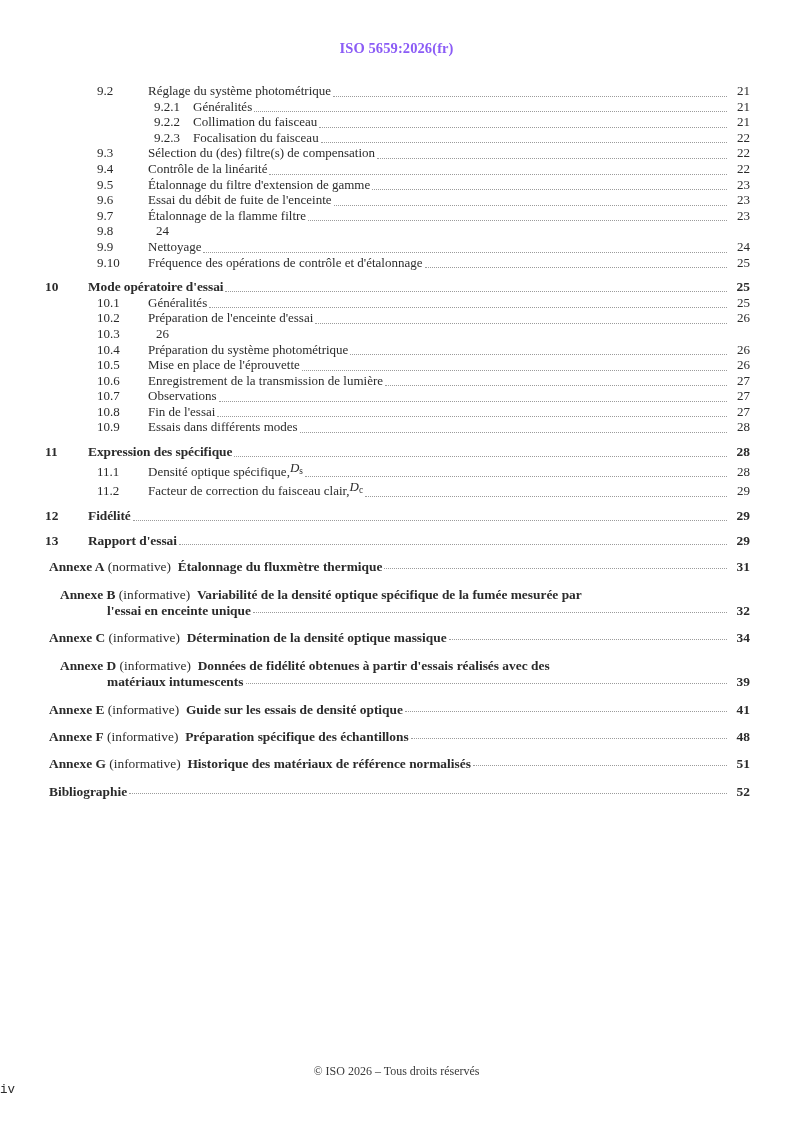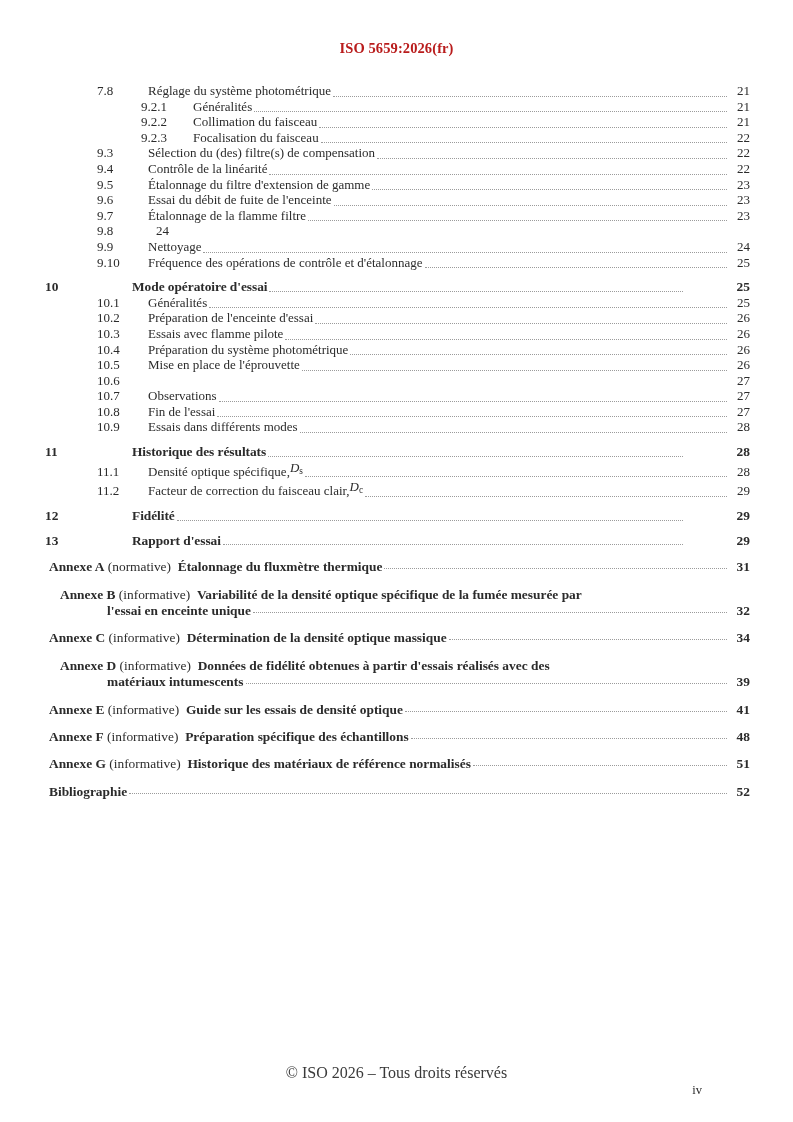--- a/index.html
+++ b/index.html
@@ -27,21 +27,21 @@
   
   .doc-header {
     position: absolute;
     top: 40px;
     left: 0;
     width: 793px;
     text-align: center;
     font-weight: bold;
     font-size: 14.5px;
     letter-spacing: 0.1px;
-    color: #b91c1c;
+    color: #8b5cf6;
   }
 
   
   .toc {
     position: absolute;
     top: 83px;
     left: 45px;
     width: 705px;
   }
 
@@ -83,31 +83,30 @@
     text-align: right;
     min-width: 20px;
     padding-left: 1px;
   }
 
   
   .lvl1 {
     font-weight: bold;
     font-size: 13.4px;
     margin-top: 9px;
-    gap: 44px;
   }
   .lvl1 .num { width: 43px; }
   .lvl1 .label { letter-spacing: -0.05px; }
   .lvl1 .leader { top: -3px; }
 
   
   .lvl2 .num { width: 51px; margin-left: 52px; }
 
   
-  .lvl3 .num { width: 52px; margin-left: 96px; }
+  .lvl3 .num { width: 52px; margin-left: 96px; text-align: center; }
 
   
   .annex {
     font-weight: bold;
     font-size: 13.4px;
     line-height: 16.4px;
     margin-top: 11px;
     padding-left: 52px;
     text-indent: -48px;
     white-space: normal;
@@ -151,43 +150,44 @@
     vertical-align: -0.22em;
   }
 
   
   .footer-copy {
     position: absolute;
     top: 1064px;
     left: 0;
     width: 793px;
     text-align: center;
-    font-size: 16px;
+    font-size: 12px;
     color: #3a3a3a;
   }
   .footer-folio {
     position: absolute;
     top: 1083px;
     left: 0;
     width: 702px;
-    text-align: right;
+    text-align: left;
     font-size: 12.5px;
     color: #2b2b2b;
+    font-family: Liberation Mono, monospace;
   }
 </style>
 </head>
 <body>
 
 <div class="page">
 
   <div class="doc-header">ISO 5659:2026(fr)</div>
 
   <div class="toc" id="toc-root">
       <div class="toc-row lvl2">
-        <span class="num">7.8</span>
+        <span class="num">9.2</span>
         <span class="label-wrap">
           <span class="label">Réglage du système photométrique</span>
           <span class="leader"></span>
         </span>
         <span class="pageno">21</span>
       </div>
       <div class="toc-row lvl3">
         <span class="num">9.2.1</span>
         <span class="label-wrap">
           <span class="label">Généralités</span>
@@ -290,24 +290,20 @@
       <div class="toc-row lvl2">
         <span class="num">10.2</span>
         <span class="label-wrap">
           <span class="label">Préparation de l'enceinte d'essai</span>
           <span class="leader"></span>
         </span>
         <span class="pageno">26</span>
       </div>
       <div class="toc-row lvl2">
         <span class="num">10.3</span>
-        <span class="label-wrap">
-          <span class="label">Essais avec flamme pilote</span>
-          <span class="leader"></span>
-        </span>
         <span class="pageno">26</span>
       </div>
       <div class="toc-row lvl2">
         <span class="num">10.4</span>
         <span class="label-wrap">
           <span class="label">Préparation du système photométrique</span>
           <span class="leader"></span>
         </span>
         <span class="pageno">26</span>
       </div>
@@ -315,20 +311,21 @@
         <span class="num">10.5</span>
         <span class="label-wrap">
           <span class="label">Mise en place de l'éprouvette</span>
           <span class="leader"></span>
         </span>
         <span class="pageno">26</span>
       </div>
       <div class="toc-row lvl2">
         <span class="num">10.6</span>
         <span class="label-wrap">
+          <span class="label">Enregistrement de la transmission de lumière</span>
           <span class="leader"></span>
         </span>
         <span class="pageno">27</span>
       </div>
       <div class="toc-row lvl2">
         <span class="num">10.7</span>
         <span class="label-wrap">
           <span class="label">Observations</span>
           <span class="leader"></span>
         </span>
@@ -346,21 +343,21 @@
         <span class="num">10.9</span>
         <span class="label-wrap">
           <span class="label">Essais dans différents modes</span>
           <span class="leader"></span>
         </span>
         <span class="pageno">28</span>
       </div>
       <div class="toc-row lvl1">
         <span class="num">11</span>
         <span class="label-wrap">
-          <span class="label">Historique des résultats</span>
+          <span class="label">Expression des spécifique</span>
           <span class="leader"></span>
         </span>
         <span class="pageno">28</span>
       </div>
       <div class="toc-row lvl2">
         <span class="num">11.1</span>
         <span class="label-wrap">
           <span class="label">Densité optique spécifique, </span>
           <var class="sym">D<sub>s</sub></var>
           <span class="leader"></span>

